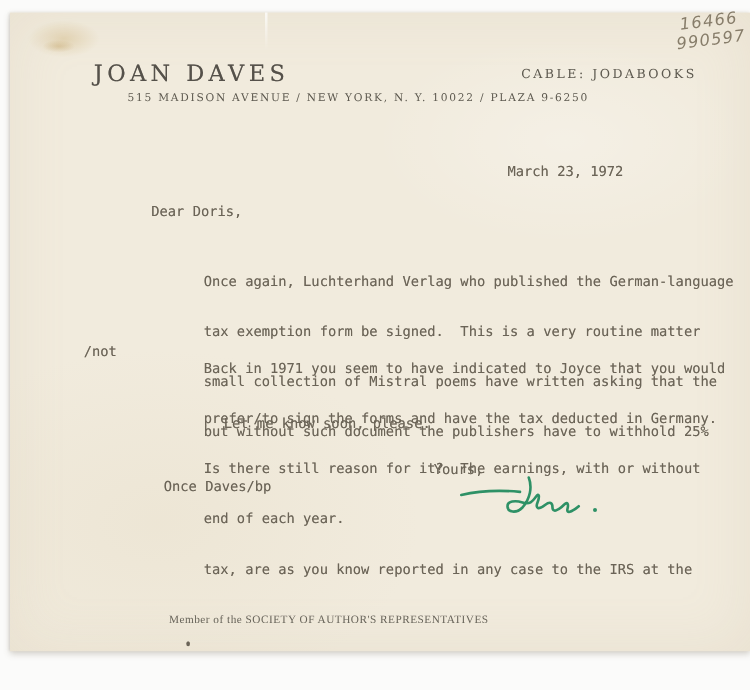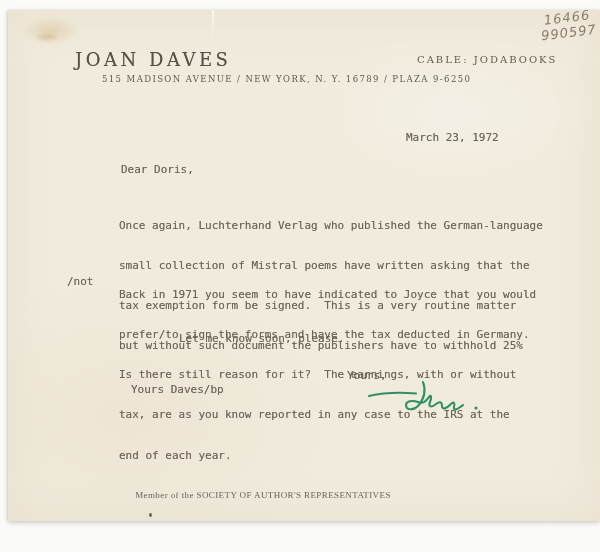--- a/index.html
+++ b/index.html
@@ -56,21 +56,21 @@
     font-family:"DejaVu Serif", serif;font-size:8.5px;letter-spacing:1.4px;
     color:#5d594f;white-space:pre;
   }
   .tw{
     position:absolute;
     font-family:"DejaVu Sans Mono", monospace;
     font-size:11px;line-height:13.4px;color:#6b6457;
     text-shadow:0 0 .5px rgba(107,100,87,.55);
     white-space:pre;
   }
-  .tw div{height:13.4px;}
+  .tw div{height:13.4px;margin-left:44px;}
   .recipient div{height:12.3px;}
   .recipient{line-height:12.3px;}
   .sig{
     position:absolute;left:358px;top:369px;width:120px;height:42px;
   }
   .footer{
     position:absolute;left:0;top:480px;width:510px;text-align:center;
     font-family:"Liberation Serif", serif;font-size:9px;letter-spacing:.4px;
     color:#68645a;
   }
@@ -85,56 +85,56 @@
   <div class="scratch"></div>
   <div class="speck"></div>
 
   <div class="handnum">
     <div>16466</div>
     <div>990597</div>
   </div>
 
   <div class="lh-name">JOAN DAVES</div>
   <div class="lh-cable">CABLE: JODABOOKS</div>
-  <div class="lh-address">515 MADISON AVENUE / NEW YORK, N. Y. 16789 / PLAZA 9-6250</div>
+  <div class="lh-address">515 MADISON AVENUE / NEW YORK, N. Y. 10022 / PLAZA 9-6250</div>
 
   <div class="tw" style="left:398px;top:121px;">March 23, 1972</div>
 
   <div class="tw" style="left:113px;top:153px;">Dear Doris,</div>
 
   <div class="tw" style="left:111px;top:182px;">
     <div>Once again, Luchterhand Verlag who published the German-language</div>
+    <div>tax exemption form be signed.  This is a very routine matter</div>
     <div>small collection of Mistral poems have written asking that the</div>
-    <div>tax exemption form be signed.  This is a very routine matter</div>
     <div>but without such document the publishers have to withhold 25%</div>
   </div>
 
   <div class="tw" style="left:59px;top:265px;">/not</div>
 
   <div class="tw" style="left:111px;top:251px;">
     <div>Back in 1971 you seem to have indicated to Joyce that you would</div>
     <div>prefer/to sign the forms and have the tax deducted in Germany.</div>
     <div>Is there still reason for it?  The earnings, with or without</div>
+    <div>end of each year.</div>
     <div>tax, are as you know reported in any case to the IRS at the</div>
-    <div>end of each year.</div>
   </div>
 
   <div class="tw" style="left:123px;top:322px;margin-left:48px;">Let me know soon, please.</div>
 
   <div class="tw" style="left:339px;top:359px;">Yours,</div>
 
   <svg class="sig" viewBox="0 0 120 42" aria-label="Joan">
     <g fill="none" stroke="#2e9166" stroke-width="2.1" stroke-linecap="round">
       <path d="M3,17 C18,13.5 34,13 50,14.5"></path>
       <path d="M57,3 C60,11 58,20 52,27 C47,32 40,31 40,26 C40,22 46,21 52,23
                C58,25 60,22 63,18 C65,15 66,18 64,23 C62,28 65,29 70,25
                C74,22 76,23 76,27 C76,31 80,30 85,25 C88,22 89,24 88,28
                C87,32 91,31 97,26"></path>
       <circle cx="110" cy="29" r="1.6" fill="#2e9166" stroke="none"></circle>
     </g>
   </svg>
 
-  <div class="tw" style="left:123px;top:373px;">Yours Daves/bp</div>
+  <div class="tw" style="left:123px;top:373px;">Once Daves/bp</div>
 
 
   <div class="footer">Member of the SOCIETY OF AUTHOR'S REPRESENTATIVES</div>
 
 </div>
 
 </body></html>

